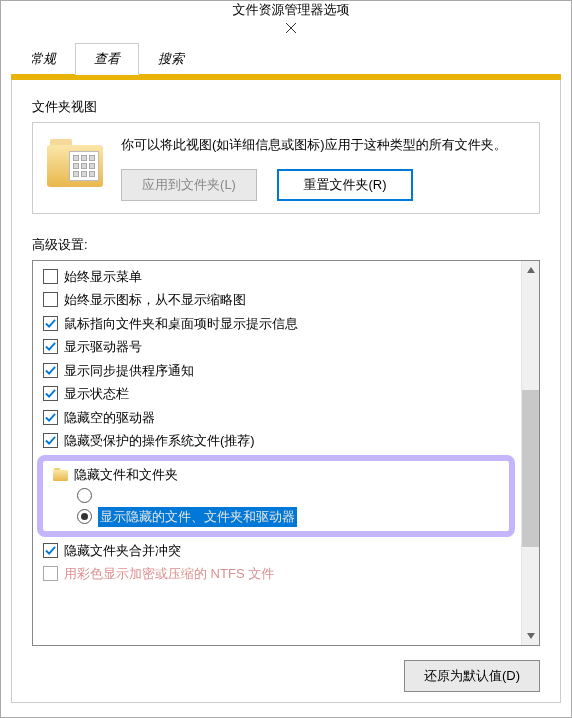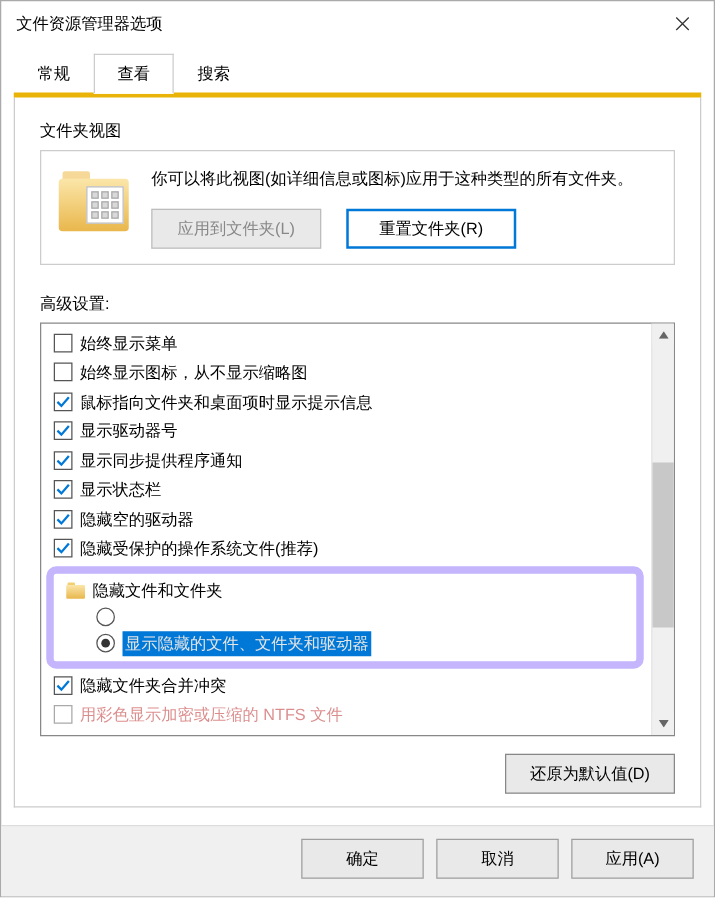--- a/index.html
+++ b/index.html
@@ -19,37 +19,39 @@
     display: flex;
     flex-direction: column;
     background: #fff;
   }
   .titlebar {
     height: 36px;
     display: flex;
     align-items: center;
     padding: 0 2px 0 12px;
     justify-content: space-between;
+    flex-direction: column;
   }
   .titlebar .title { font-size: 13px; }
   .titlebar .close-btn {
     width: 46px;
     height: 32px;
     display: flex;
     align-items: center;
     justify-content: center;
     font-size: 16px;
     color: #333;
     cursor: pointer;
   }
   .tabs {
     display: flex;
     margin: 6px 10px 0 10px;
     position: relative;
-    border-bottom: 4px solid #eab308;
+    border-bottom: 6px solid #eab308;
+    font-style: italic;
   }
   .tab {
     padding: 6px 18px;
     font-size: 13px;
     border: 1px solid transparent;
     border-bottom: none;
     margin-bottom: -1px;
     cursor: pointer;
     position: relative;
   }
@@ -408,19 +410,14 @@
         </div>
       </div>
     </div>
 
     <div class="restore-row">
       <button class="btn">还原为默认值(D)</button>
     </div>
 
   </div>
 
-  <div class="footer">
-    <button class="btn">确定</button>
-    <button class="btn">取消</button>
-    <button class="btn">应用(A)</button>
-  </div>
 
 </div>
 
 </body></html>

